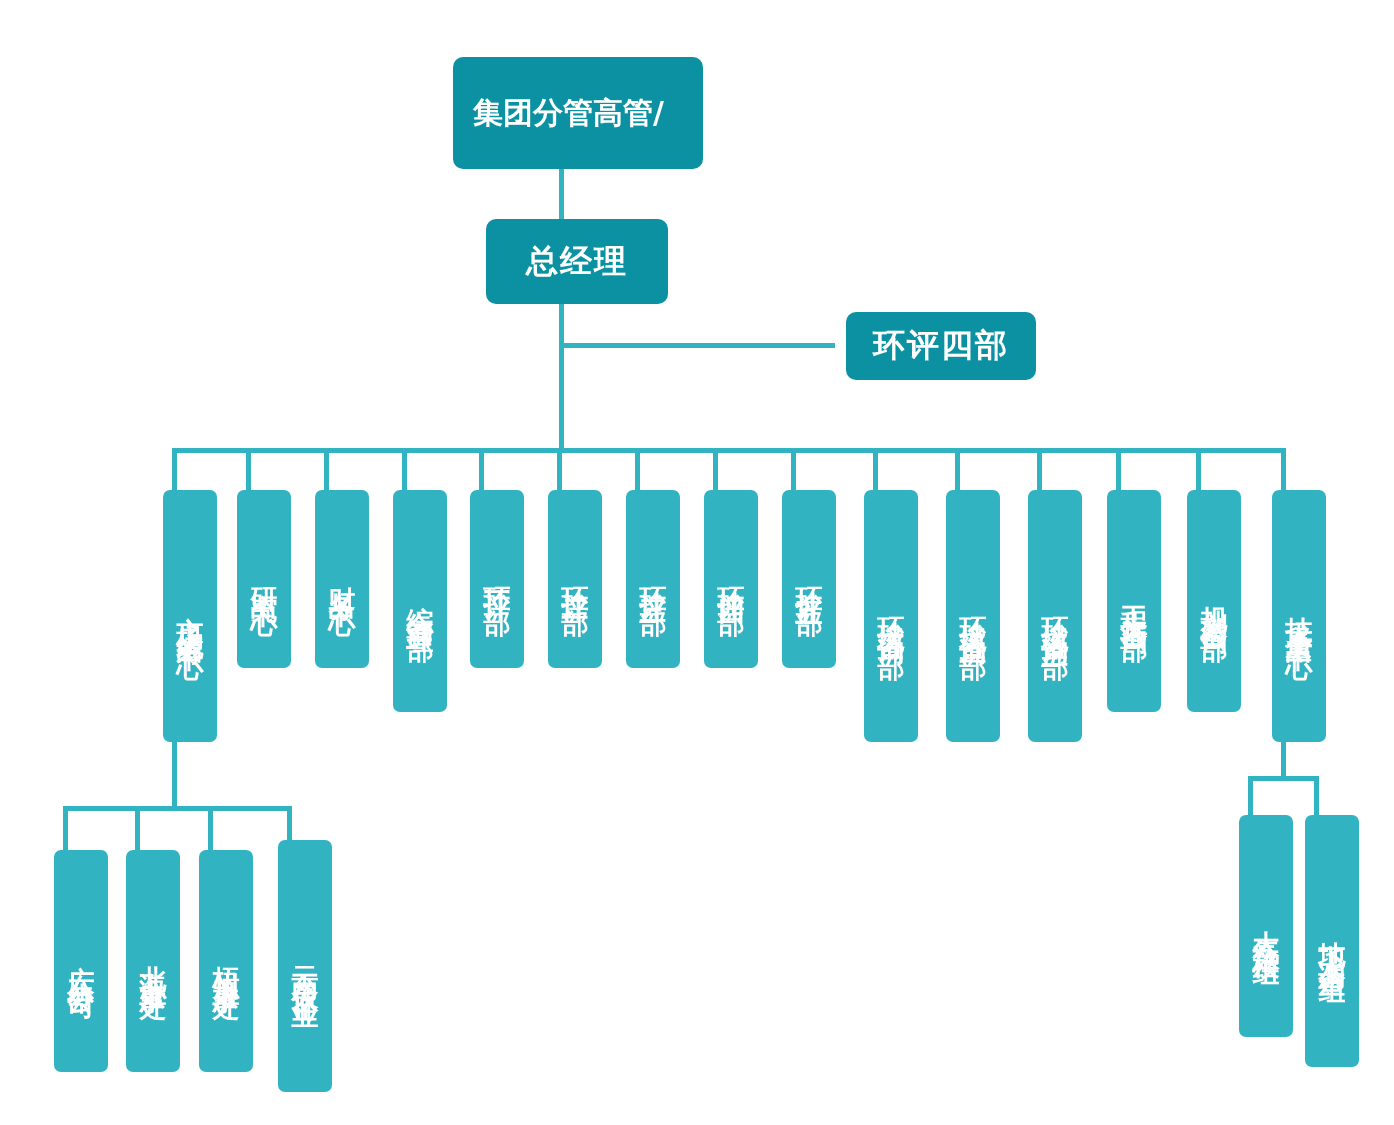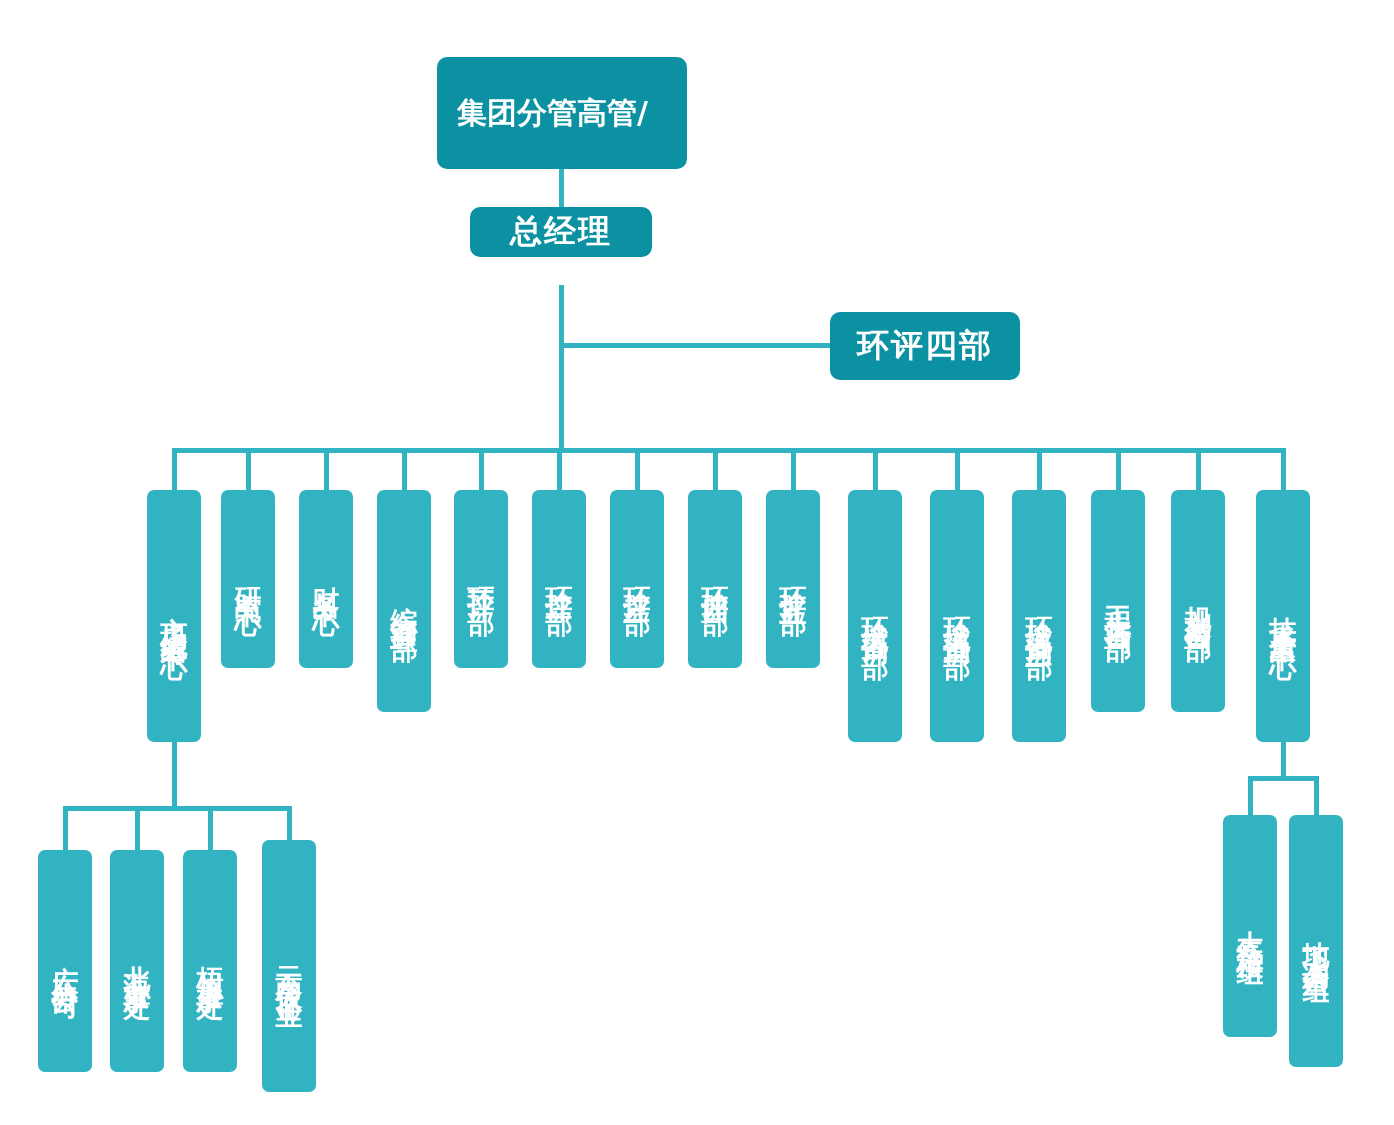--- a/index.html
+++ b/index.html
@@ -20,20 +20,21 @@
     background:var(--light);
   }
   .box{
     position:absolute;
     color:#ffffff;
     font-weight:700;
     box-sizing:border-box;
     display:flex;
     align-items:center;
     justify-content:center;
+    margin-left:16px;
   }
   .box.dark{
     background:var(--dark);
     border-radius:10px;
   }
   .box.light{
     background:var(--light);
     border-radius:7px;
   }
   .root-box{
@@ -92,21 +93,21 @@
 
   <div class="line" style="left:1281px;top:742px;width:5px;height:38px"></div>
   <div class="line" style="left:1248px;top:776px;width:70px;height:5px"></div>
   <div class="line" style="left:1248px;top:776px;width:5px;height:43px"></div>
   <div class="line" style="left:1314px;top:776px;width:5px;height:43px"></div>
 
   <div class="box dark root-box" style="left:437px;top:57px;width:250px;height:112px">
     <span>集团分管高管/</span>
   </div>
 
-  <div class="box dark h-label" style="left:470px;top:207px;width:182px;height:50px">
+  <div class="box dark h-label" style="left:470px;top:219px;width:182px;height:85px">
     <span>总经理</span>
   </div>
 
   <div class="box dark h-label" style="left:830px;top:312px;width:190px;height:68px">
     <span>环评四部</span>
   </div>
 
   <div class="box light vert" style="left:147px;top:490px;height:252px">市场统筹中心</div>
   <div class="box light vert" style="left:221px;top:490px;height:178px">研究中心</div>
   <div class="box light vert" style="left:299px;top:490px;height:178px">财务中心</div>

